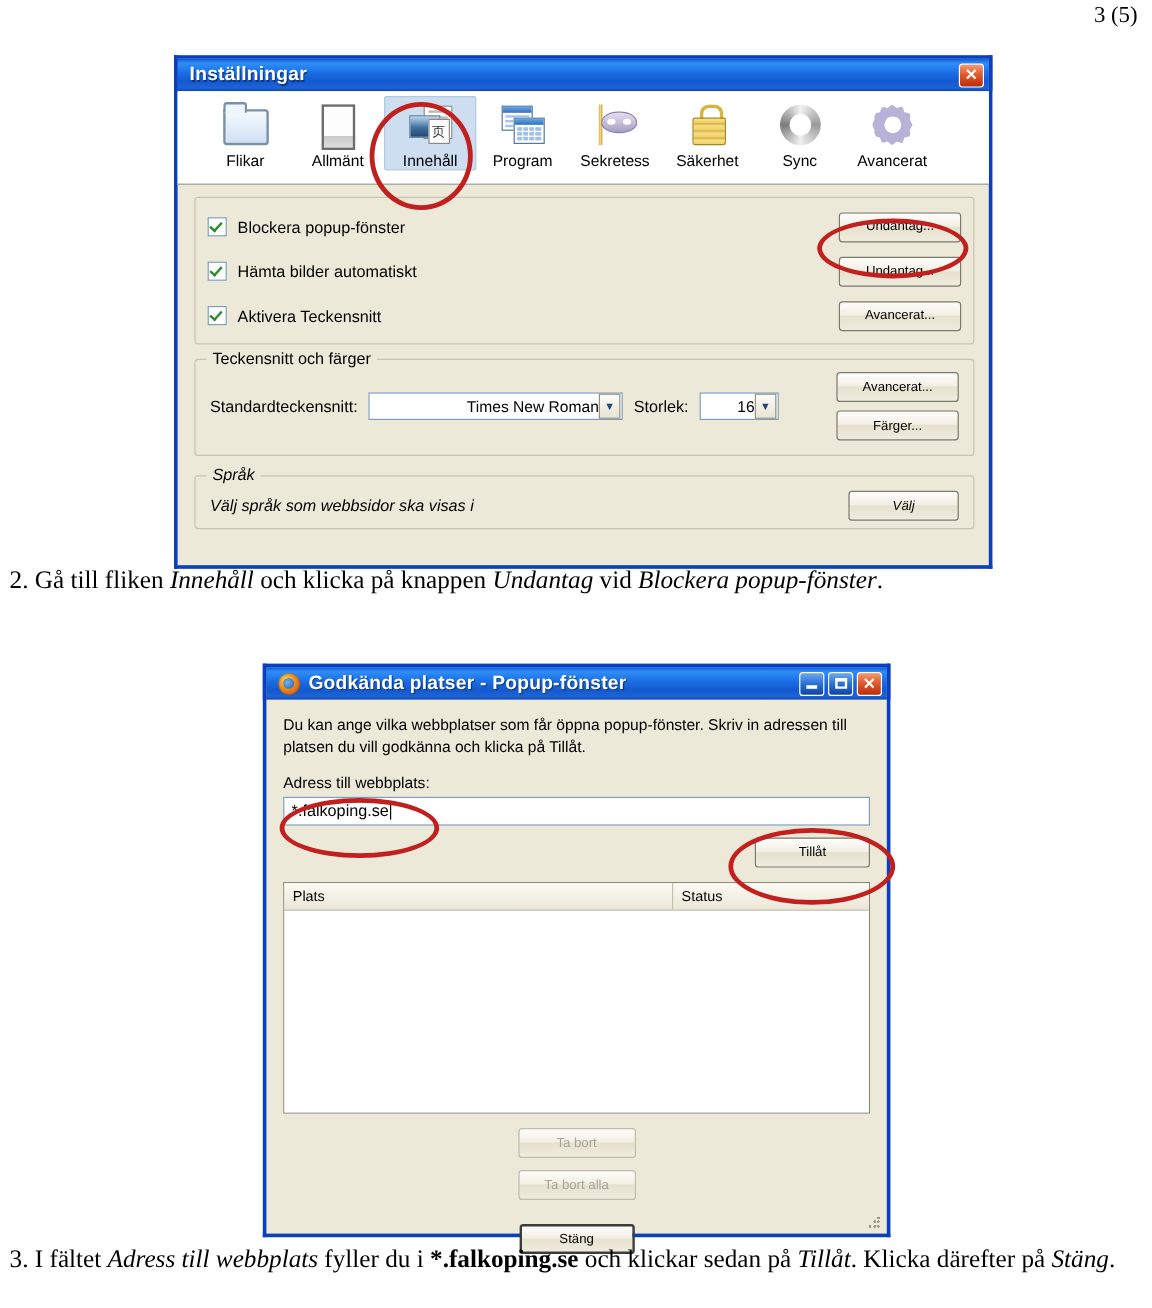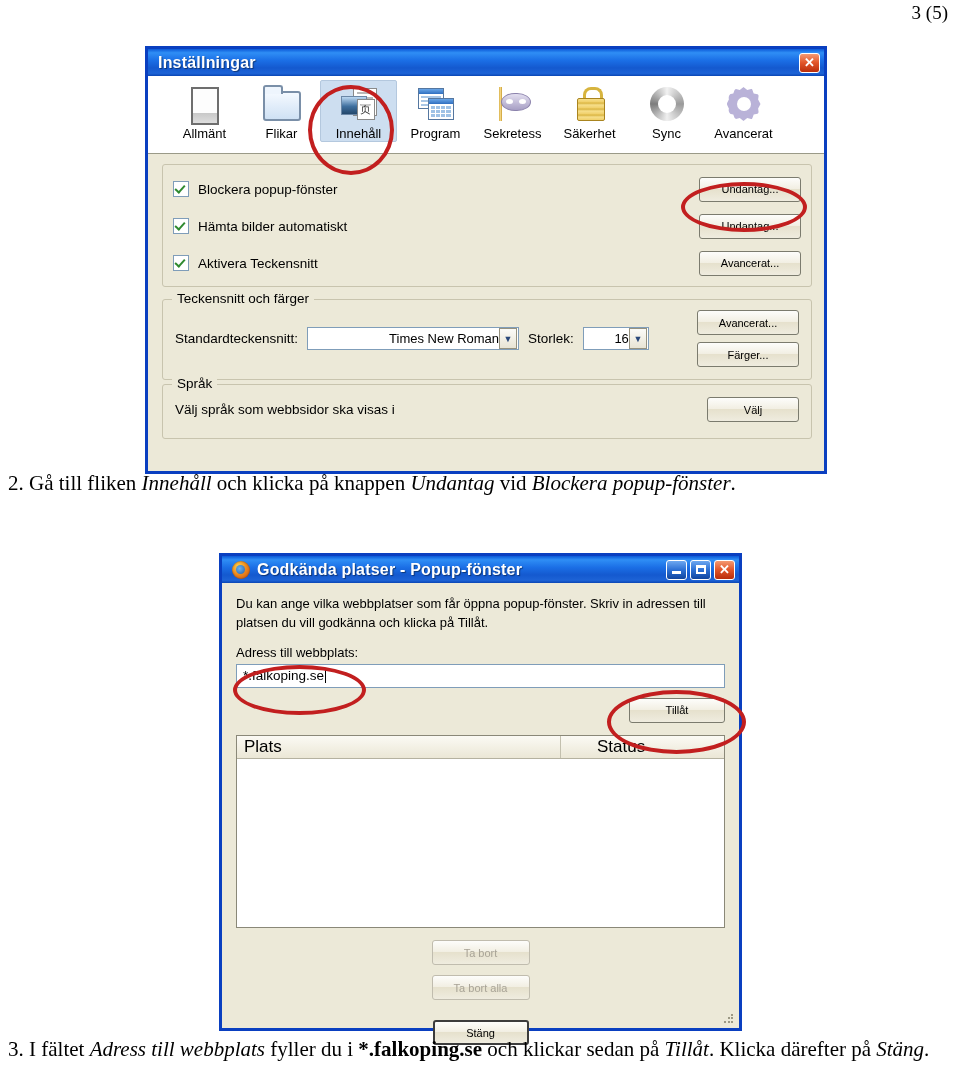--- a/index.html
+++ b/index.html
@@ -318,22 +318,21 @@
     flex: 1;
     display: flex;
     flex-direction: column;
     min-height: 0;
   }
   .list-head {
     display: flex;
     height: 22px;
     background: linear-gradient(to bottom,#fbfaf4,#ebe7d6);
     border-bottom: 1px solid #b5b2a0;
-    font-size: 17px;
-    gap: 29px;
+    font-size: 12px;
   }
   .list-head .col {
     display: flex; align-items: center;
     padding-left: 7px;
     box-sizing: border-box;
   }
   .list-head .col.plats { flex: 0 0 324px; border-right: 1px solid #c3c0ae; }
   .list-head .col.status { flex: 1; }
   .list-area { flex: 1; background: #fff; }
   .popup-footer {
@@ -366,30 +365,30 @@
     <span class="xp-title">Inställningar</span>
     <div class="win-btns">
       <div class="win-btn close">✕</div>
     </div>
   </div>
 
   <div class="toolbar">
 
     <div class="tool-item">
       <div class="tool-ico">
+          <div class="ic-tabs"></div>
+        </div>
+      <div class="tool-label">Flikar</div>
+    </div>
+
+    <div class="tool-item">
+      <div class="tool-ico">
           <div class="ic-general"></div>
         </div>
       <div class="tool-label">Allmänt</div>
-    </div>
-
-    <div class="tool-item">
-      <div class="tool-ico">
-          <div class="ic-tabs"></div>
-        </div>
-      <div class="tool-label">Flikar</div>
     </div>
 
     <div class="tool-item selected">
       <div class="tool-ico">
         <div class="ic-content">
           <div class="pg-back">
               <i></i>
               <i></i>
               <i></i>
               <i></i>
@@ -508,21 +507,21 @@
           <span class="val">16</span>
           <span class="arrow">▼</span>
         </div>
         <div class="btn-col">
           <div class="xp-btn">Avancerat...</div>
           <div class="xp-btn">Färger...</div>
         </div>
       </div>
     </div>
 
-    <div class="group" style="margin-top:4px;padding-bottom:16px;">
+    <div class="group" style="margin-top:16px;padding-bottom:6px;font-style:italic;">
       <div class="group-title">Språk</div>
       <div class="lang-line">
         <span class="txt">Välj språk som webbsidor ska visas i</span>
         <div class="xp-btn" style="min-width:92px;">Välj</div>
       </div>
     </div>
 
   </div>
 </div>
 

